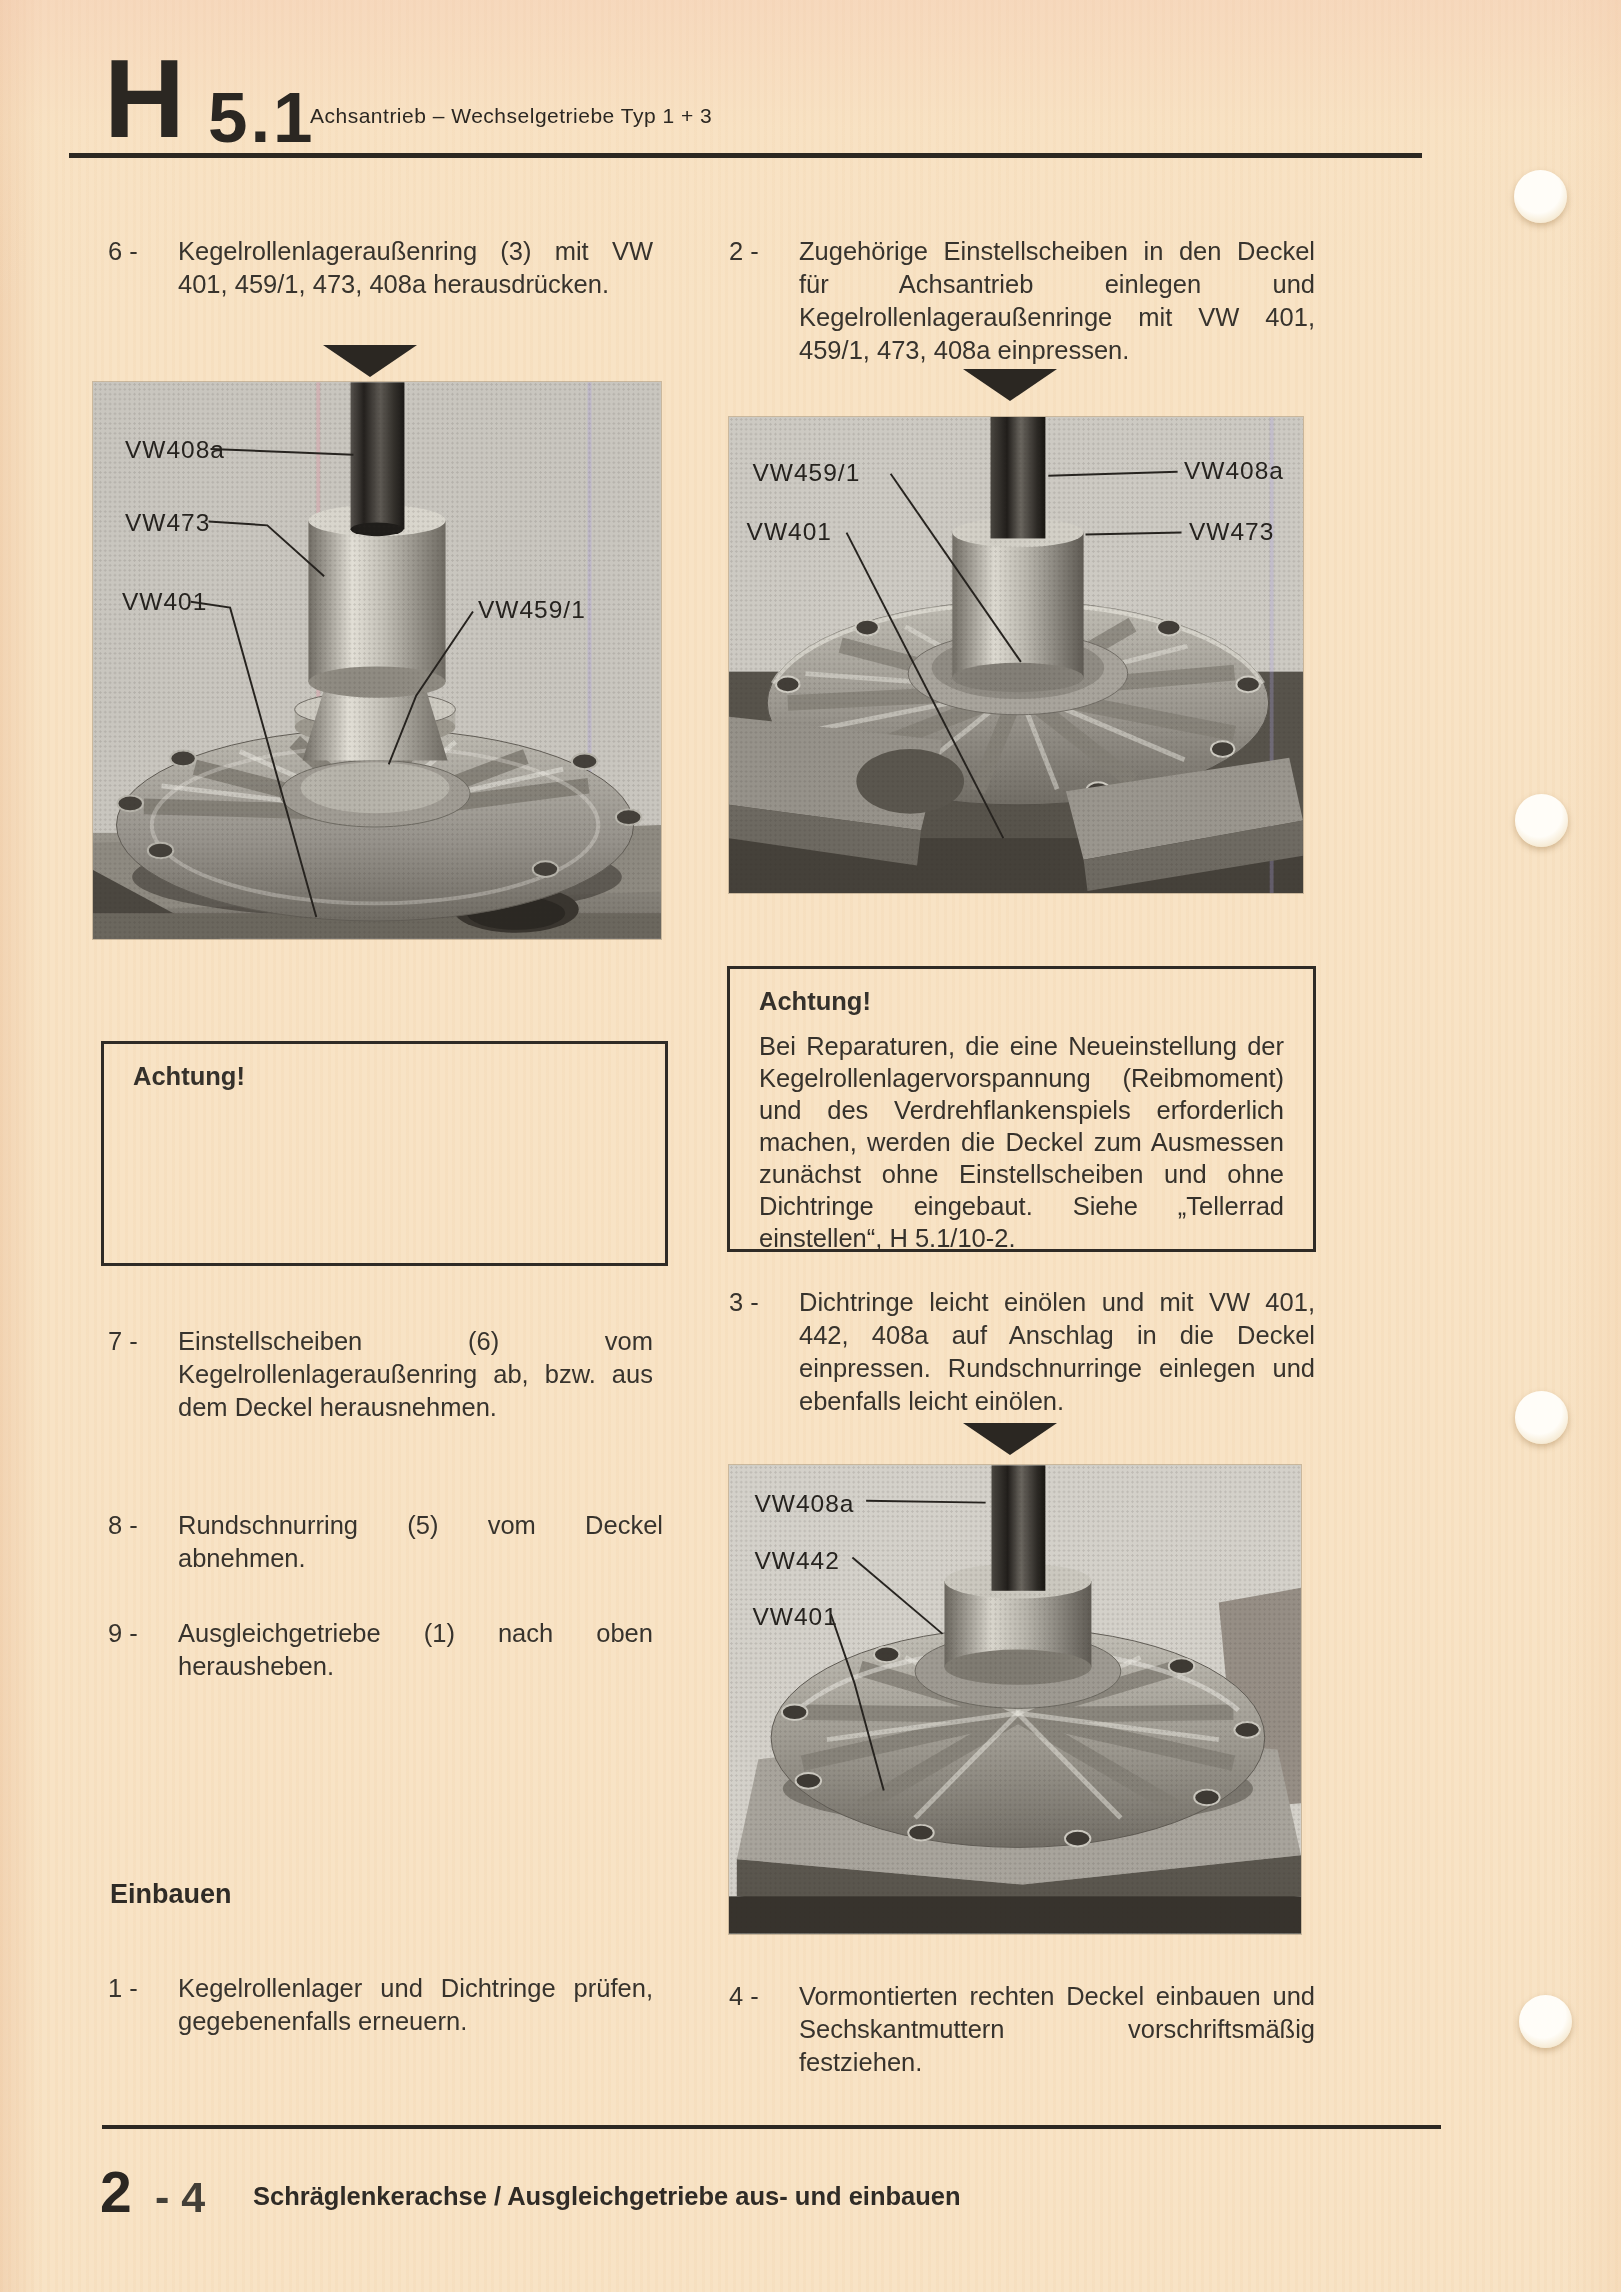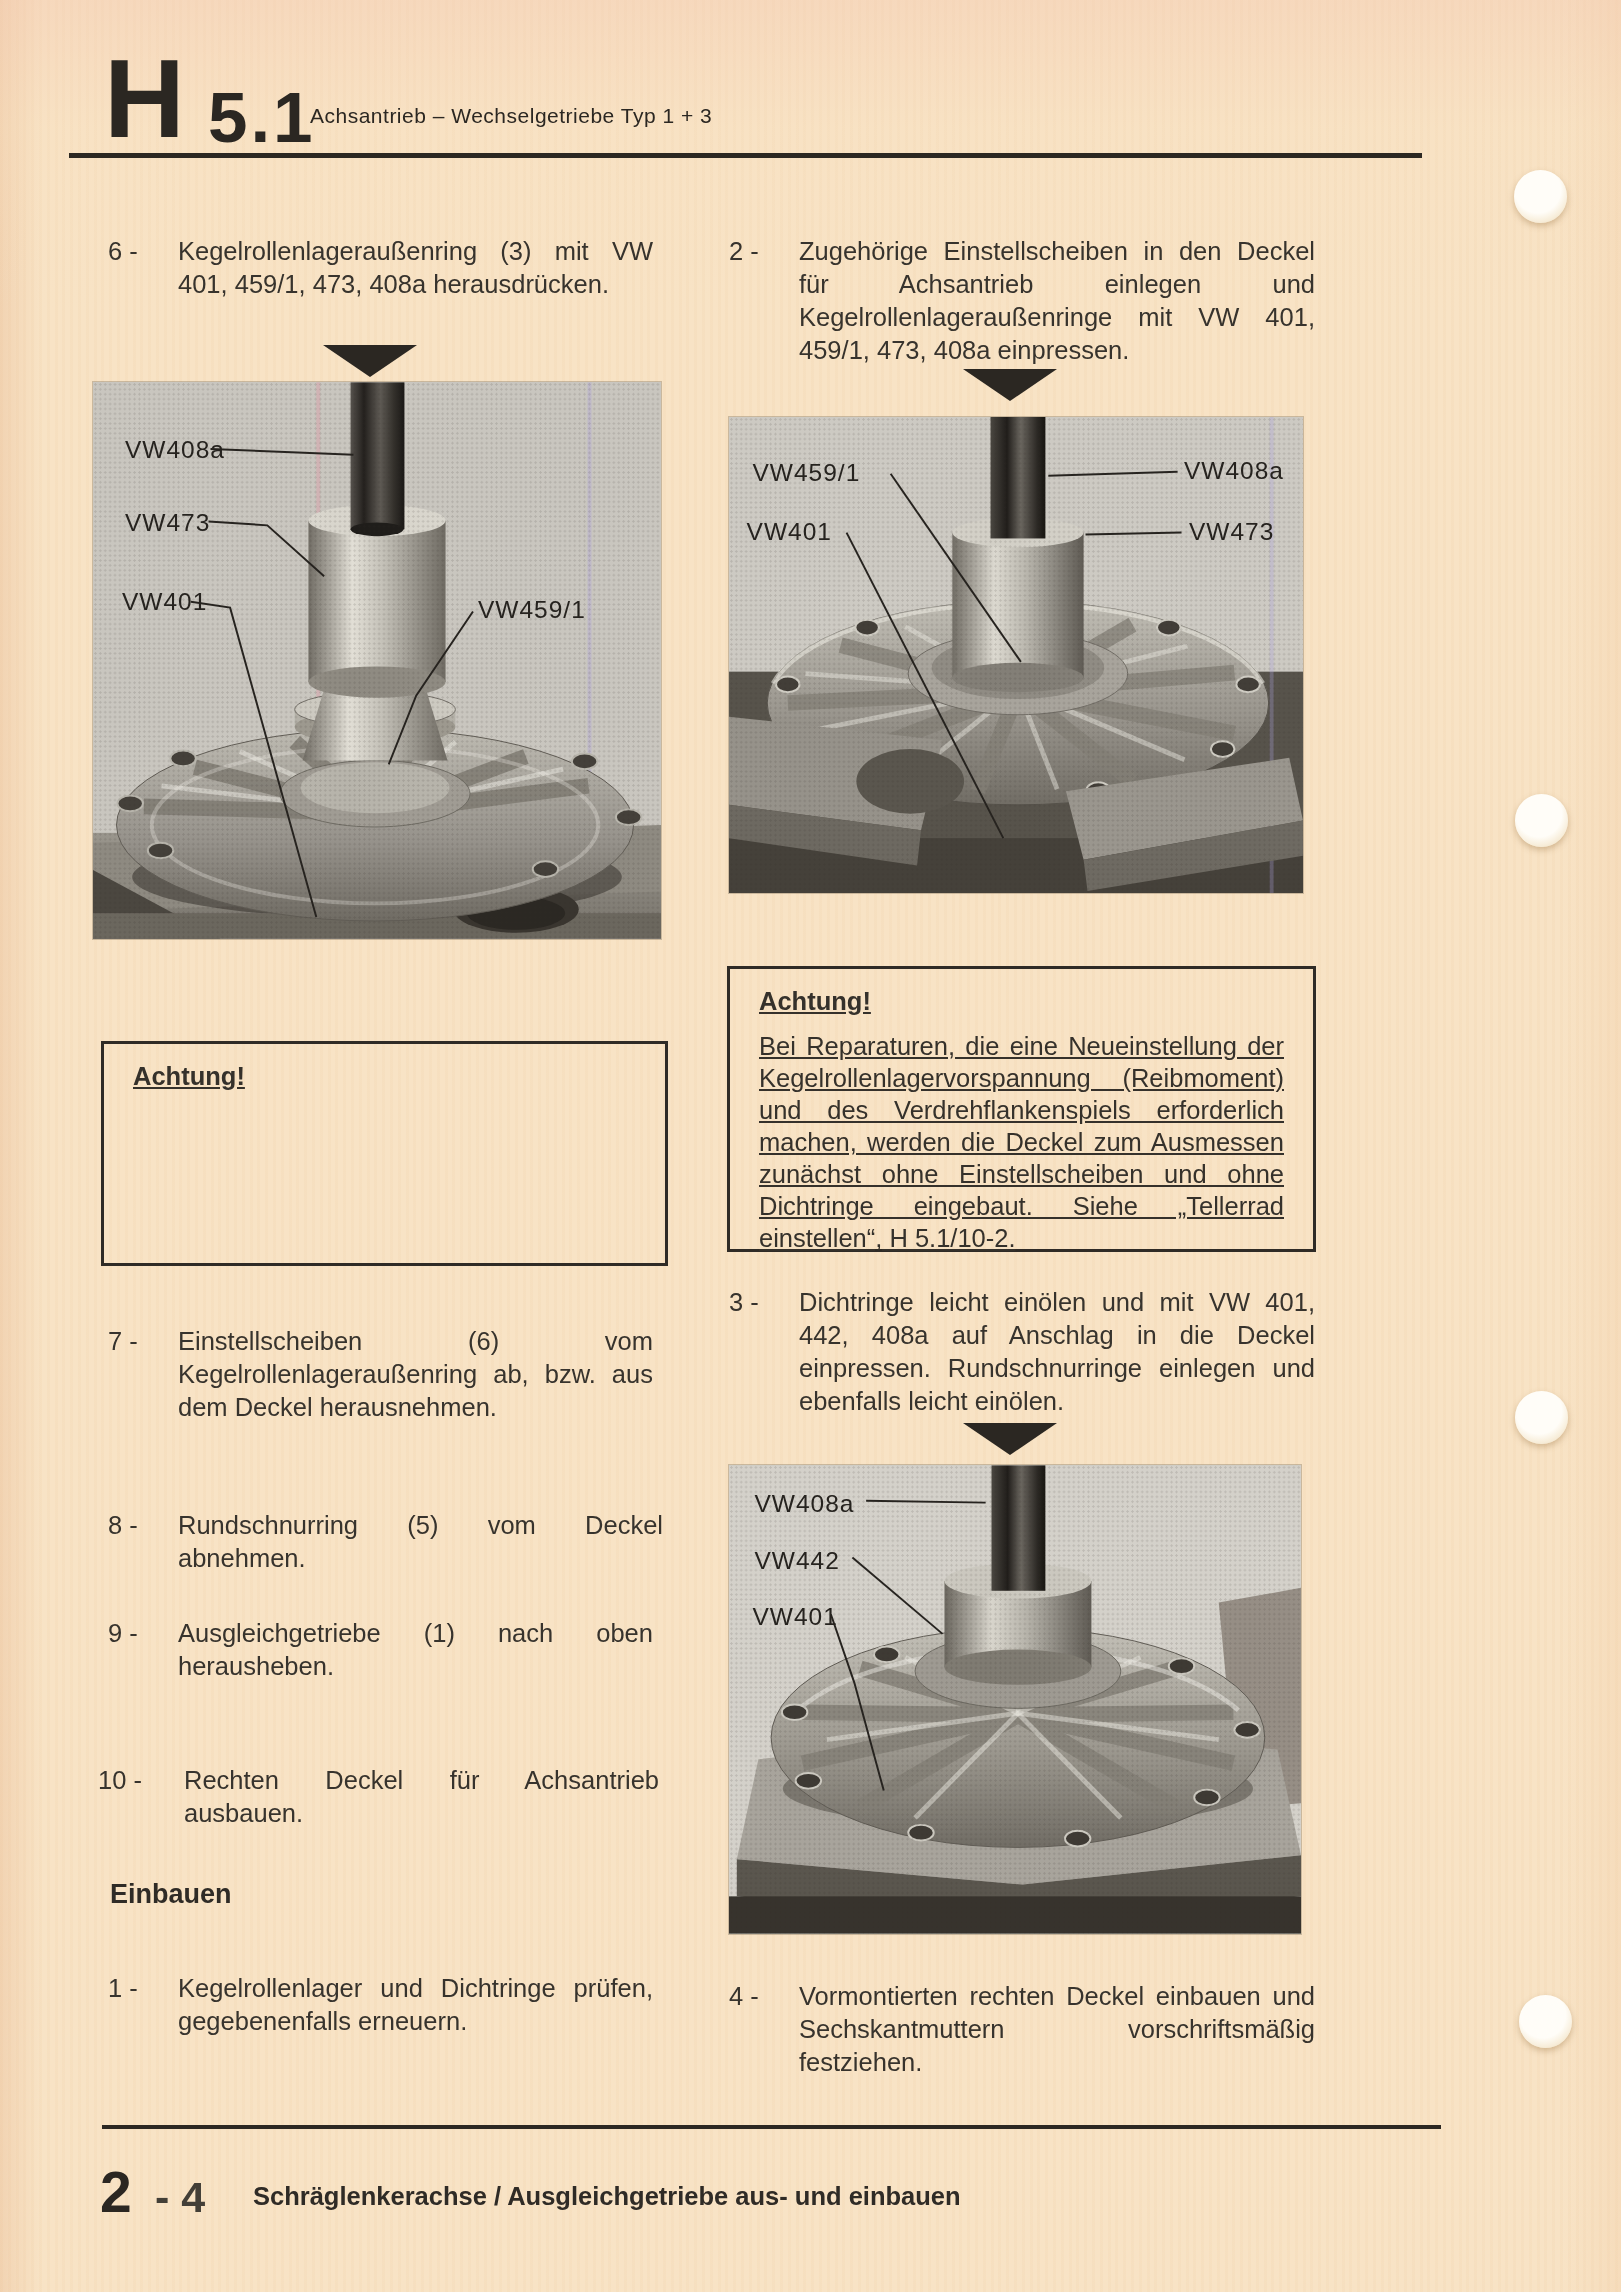--- a/index.html
+++ b/index.html
@@ -15,21 +15,21 @@
   }
   .rule{position:absolute;height:4.9px;background:#2c2822;}
   .logo-letter{position:absolute;font-weight:bold;font-size:112px;line-height:1;color:#2b2722;letter-spacing:-2px;}
   .logo-number{position:absolute;font-weight:bold;font-size:71px;line-height:1;color:#2b2722;letter-spacing:2.9px;}
   .header-title{position:absolute;font-weight:normal;font-size:21px;color:#2b2722;letter-spacing:0.5px;white-space:nowrap;}
   .step{position:absolute;display:flex;font-size:25.5px;line-height:33px;color:#37332d;}
   .step .num{flex:0 0 45px;white-space:nowrap;}
   .step.wide-num .num{flex:0 0 61px;}
   .step .txt{flex:1;text-align:justify;margin-left:25px;}
   .heading{position:absolute;font-weight:bold;font-size:27px;color:#2f2b26;}
-  .achtung{position:absolute;border:3.9px solid #2f2b26;box-sizing:border-box;padding:17.6px 29px 9.8px;text-decoration:underline;}
+  .achtung{position:absolute;border:3.9px solid #2f2b26;box-sizing:border-box;padding:17.6px 29px 9.8px;}
   .achtung .ach-title{font-weight:bold;font-size:25.5px;margin:0 0 14.7px;}
   .achtung .ach-body{margin:0;font-size:25.5px;line-height:32px;text-align:justify;}
   .tri{position:absolute;width:0;height:0;border-left:47px solid transparent;border-right:47px solid transparent;border-top:32px solid #2b2722;}
   .photo{position:absolute;overflow:hidden;background:#cac7c0;box-shadow:0 0 0 1px rgba(95,85,65,.3);}
   .photo svg{position:absolute;left:0;top:0;display:block;}
   .photo::after{content:"";position:absolute;left:0;top:0;right:0;bottom:0;pointer-events:none;
     background-image:radial-gradient(circle, rgba(50,45,40,.13) 1px, rgba(0,0,0,0) 1.4px);
     background-size:4.9px 4.9px;}
   .plabel{position:absolute;font-size:24.5px;letter-spacing:1px;color:#26231f;white-space:nowrap;z-index:3;}
   .hole{position:absolute;width:53px;height:53px;border-radius:50%;
@@ -246,24 +246,20 @@
     <span class="txt">Einstellscheiben (6) vom Kegelrollenlageraußenring ab, bzw. aus dem Deckel herausnehmen.</span>
   </div>
   <div class="step" style="left:108px;top:1509px;width:555px">
     <span class="num">8 -</span>
     <span class="txt">Rundschnurring (5) vom Deckel abnehmen.</span>
   </div>
   <div class="step" style="left:108px;top:1617px;width:545px">
     <span class="num">9 -</span>
     <span class="txt">Ausgleichgetriebe (1) nach oben herausheben.</span>
   </div>
-  <div class="step wide-num" style="left:98px;top:1764px;width:561px">
-    <span class="num">10 -</span>
-    <span class="txt">Rechten Deckel für Achsantrieb ausbauen.</span>
-  </div>
   <div class="heading" style="left:110px;top:1879px">Einbauen</div>
   <div class="step" style="left:108px;top:1972px;width:545px">
     <span class="num">1 -</span>
     <span class="txt">Kegelrollenlager und Dichtringe prüfen, gegebenenfalls erneuern.</span>
   </div>
 
   <div class="step" style="left:729px;top:1286px;width:586px">
     <span class="num">3 -</span>
     <span class="txt">Dichtringe leicht einölen und mit VW 401, 442, 408a auf Anschlag in die Deckel einpressen. Rundschnurringe einlegen und ebenfalls leicht einölen.</span>
   </div>

